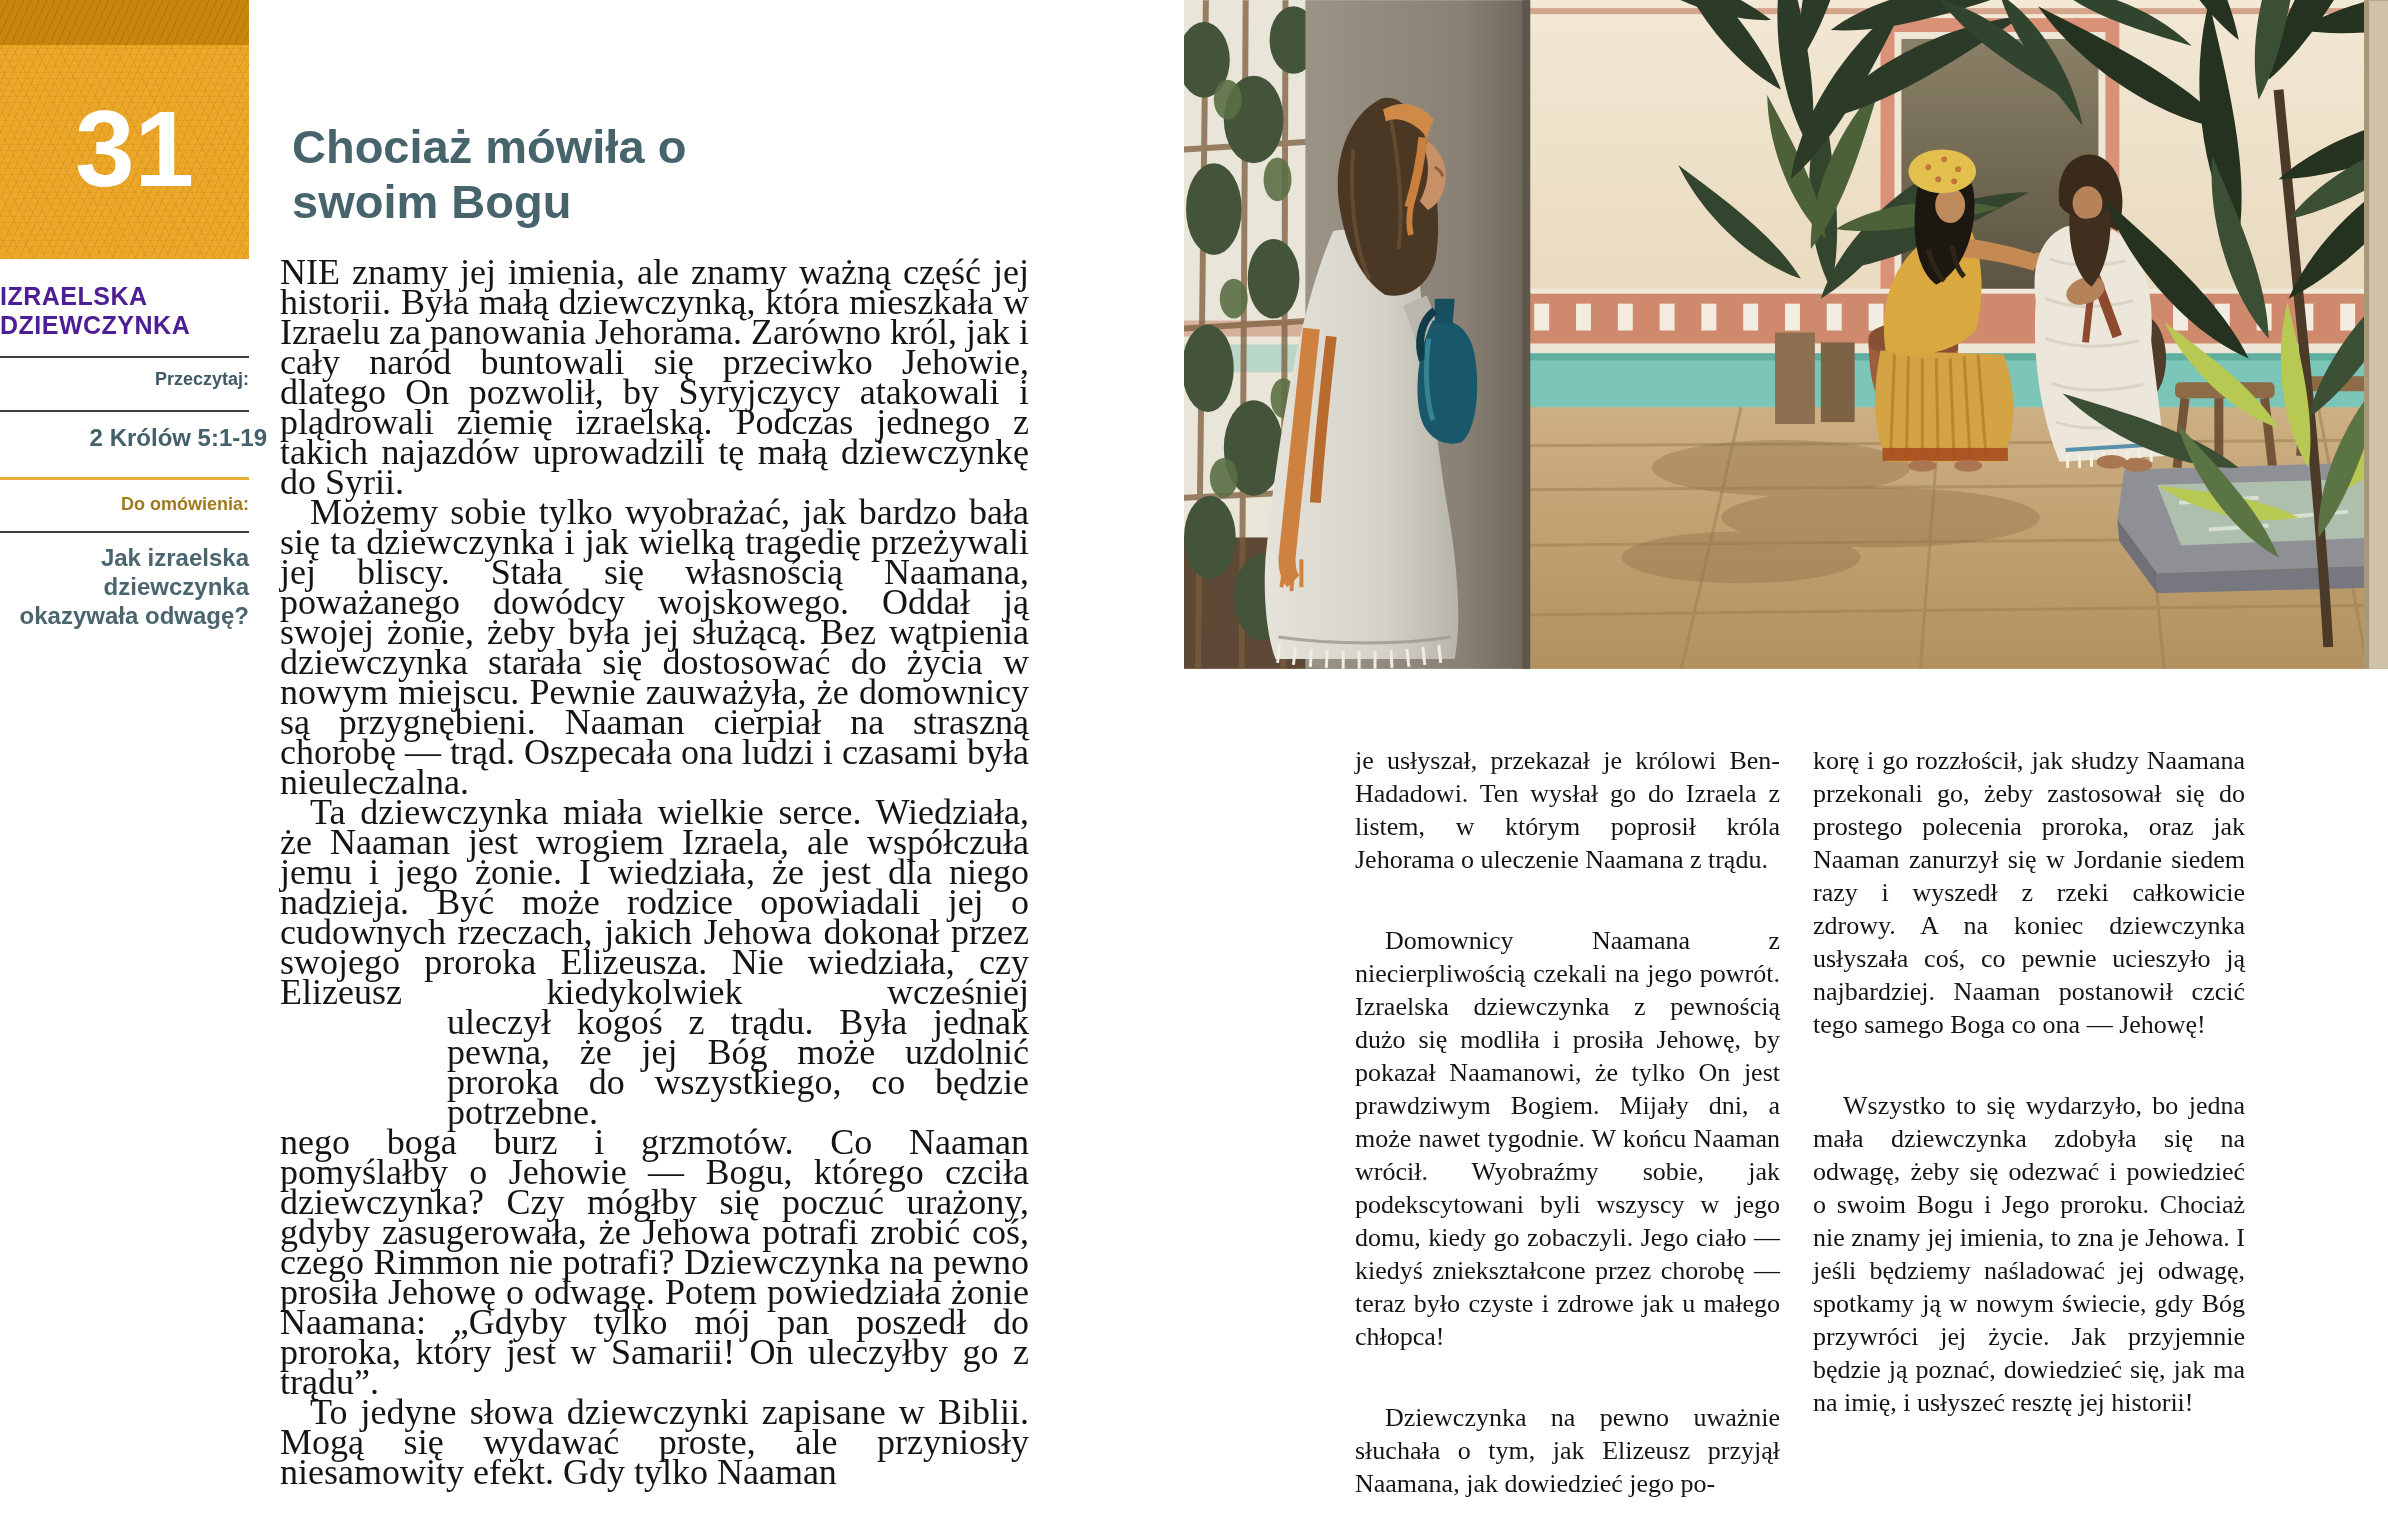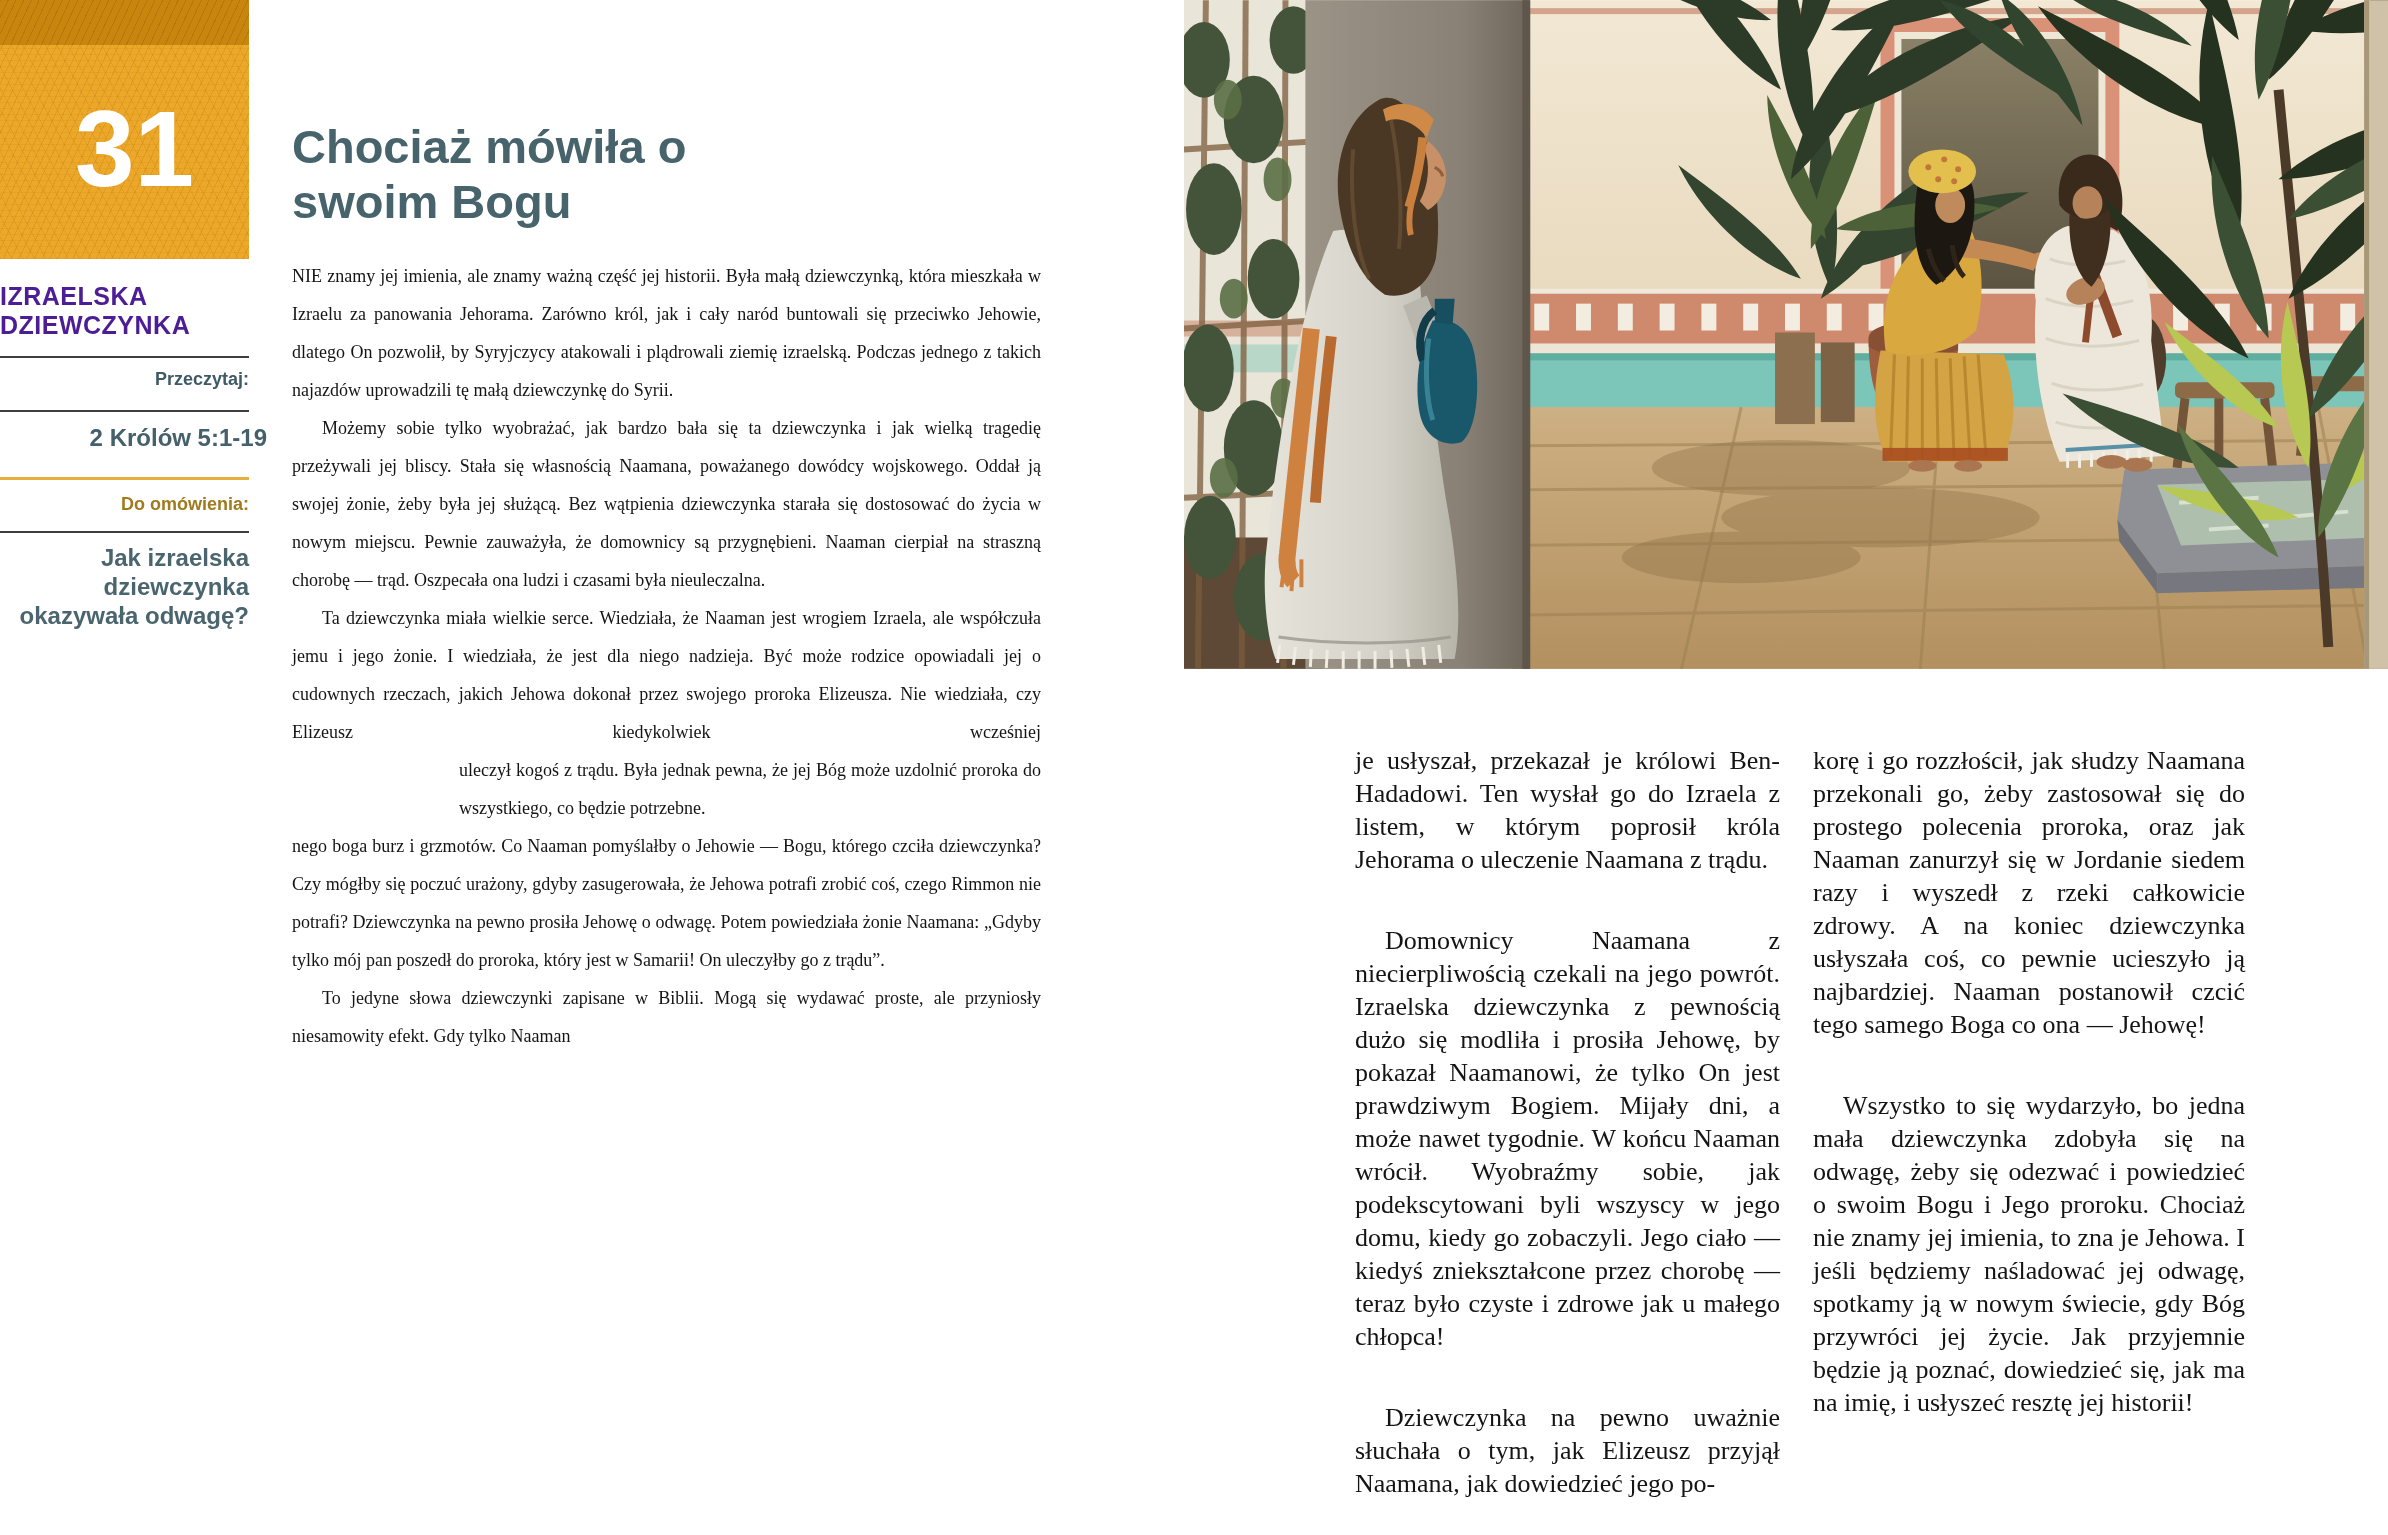--- a/index.html
+++ b/index.html
@@ -26,22 +26,22 @@
   .sb-rule.gold{border-top:3px solid #e6ae3a;}
   .sb-label{position:absolute;left:0;width:249px;text-align:right;font-weight:bold;font-size:18px;color:#3d5a66;}
   .sb-label.gold{color:#a07a1e;}
   .sb-ref{position:absolute;left:0;width:249px;text-align:right;font-weight:bold;font-size:24px;color:#44606b;padding-left:18px;}
   .sb-question{position:absolute;left:0;top:543px;width:249px;text-align:right;
     font-weight:bold;font-size:24px;line-height:29px;color:#4a656e;}
 
   
   .title{position:absolute;left:292px;top:88px;width:458px;
     font-family:"Liberation Sans", sans-serif;font-weight:bold;font-size:47px;line-height:55px;color:#47636c;}
-  .article{position:absolute;left:292px;top:257px;width:749px;
-    font-size:18px;line-height:38px;text-align:justify;}
+  .article{position:absolute;left:280px;top:257px;width:749px;
+    font-size:36px;line-height:30px;text-align:justify;}
   .article p{margin:0;padding:0;}
   .article p.ind{text-indent:30px;}
   .article p.cont{text-align-last:justify;}
   .wrapped{margin-left:167px;}
   .pullquote{position:absolute;left:159px;top:933px;width:310px;
     font-family:"Liberation Sans", sans-serif;font-weight:bold;font-size:27px;line-height:35px;
     color:#a0761c;text-align:left;}
 
   
   .colA,.colB{position:absolute;top:744px;font-size:26px;line-height:33px;text-align:justify;}

